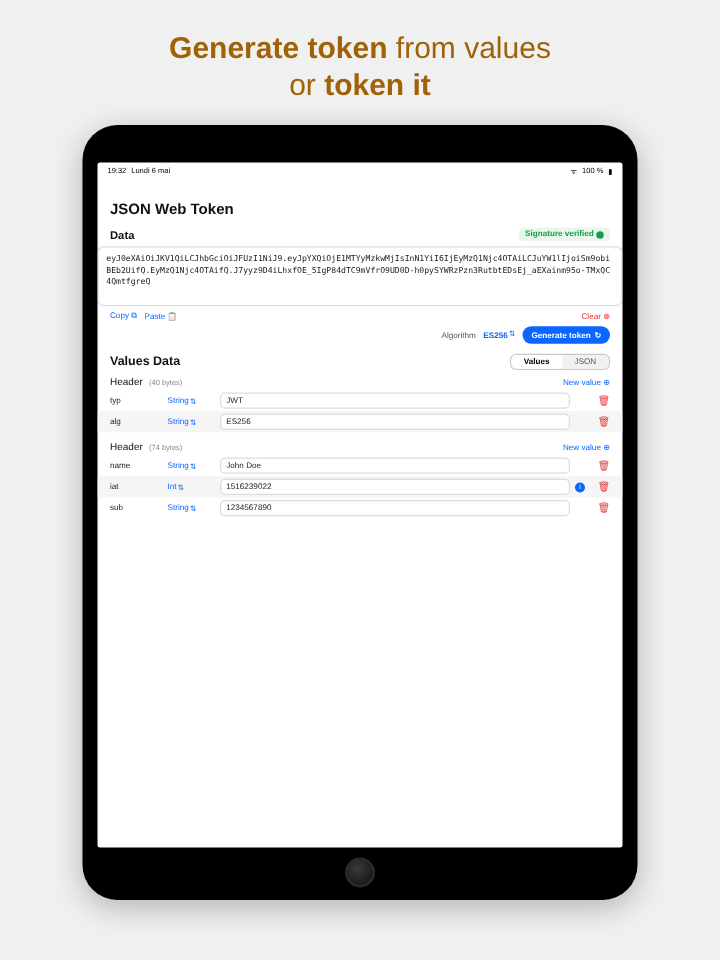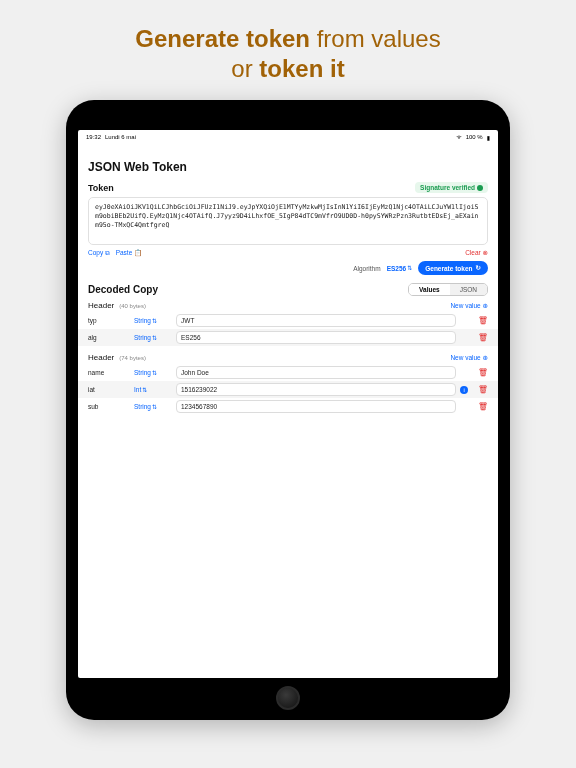--- a/index.html
+++ b/index.html
@@ -72,21 +72,21 @@
     border-radius: 4px;
     padding: 2px 5px;
     font-size: 6.5px;
     font-weight: 600;
   }
   .sig-pill .dot {
     width: 6px; height: 6px; border-radius: 50%;
     background: #1a9c50;
   }
   .token-box {
-    margin: 2px 10px 4px;
+    margin: 2px 0 4px;
     border: 1px solid #e0e0e0;
     border-radius: 5px;
     padding: 5px 6px;
     font-size: 6.5px;
     line-height: 1.35;
     word-break: break-all;
     color: #222;
     min-height: 48px;
     font-family: ui-monospace, Menlo, monospace;
   }
@@ -183,21 +183,21 @@
       <div class="status-right">
         <span>ᯤ</span>
         <span>100 %</span>
         <span>▮</span>
       </div>
     </div>
 
     <div class="page-title">JSON Web Token</div>
 
     <div class="section-head">
-      <div class="label">Token</div>
+      <div class="label">Data</div>
       <div class="sig-pill">
         <span>Signature verified</span>
         <span class="dot"></span>
       </div>
     </div>
 
     <div class="token-box">eyJ0eXAiOiJKV1QiLCJhbGciOiJFUzI1NiJ9.eyJpYXQiOjE1MTYyMzkwMjIsInN1YiI6IjEyMzQ1Njc4OTAiLCJuYW1lIjoiSm9obiBEb2UifQ.EyMzQ1Njc4OTAifQ.J7yyz9D4iLhxfOE_5IgP84dTC9mVfrO9UD0D-h0pySYWRzPzn3RutbtEDsEj_aEXainm95o-TMxQC4QmtfgreQ</div>
 
     <div class="token-actions">
       <div class="link-btn">
@@ -213,21 +213,21 @@
         <span class="algo-value">ES256</span>
         <span class="arrows">⇅</span>
       </span>
       <span class="gen-btn">
         <span>Generate token</span>
         <span>↻</span>
       </span>
     </div>
 
     <div class="decoded-head">
-      <div class="dtitle">Decoded Copy</div>
+      <div class="dtitle">Values Data</div>
       <div class="seg">
         <div class="active">Values</div>
         <div>JSON</div>
       </div>
     </div>
 
     <div class="subhead">
       <div>
         <span class="slabel">Header</span>
         <span class="sbytes">(40 bytes)</span>

